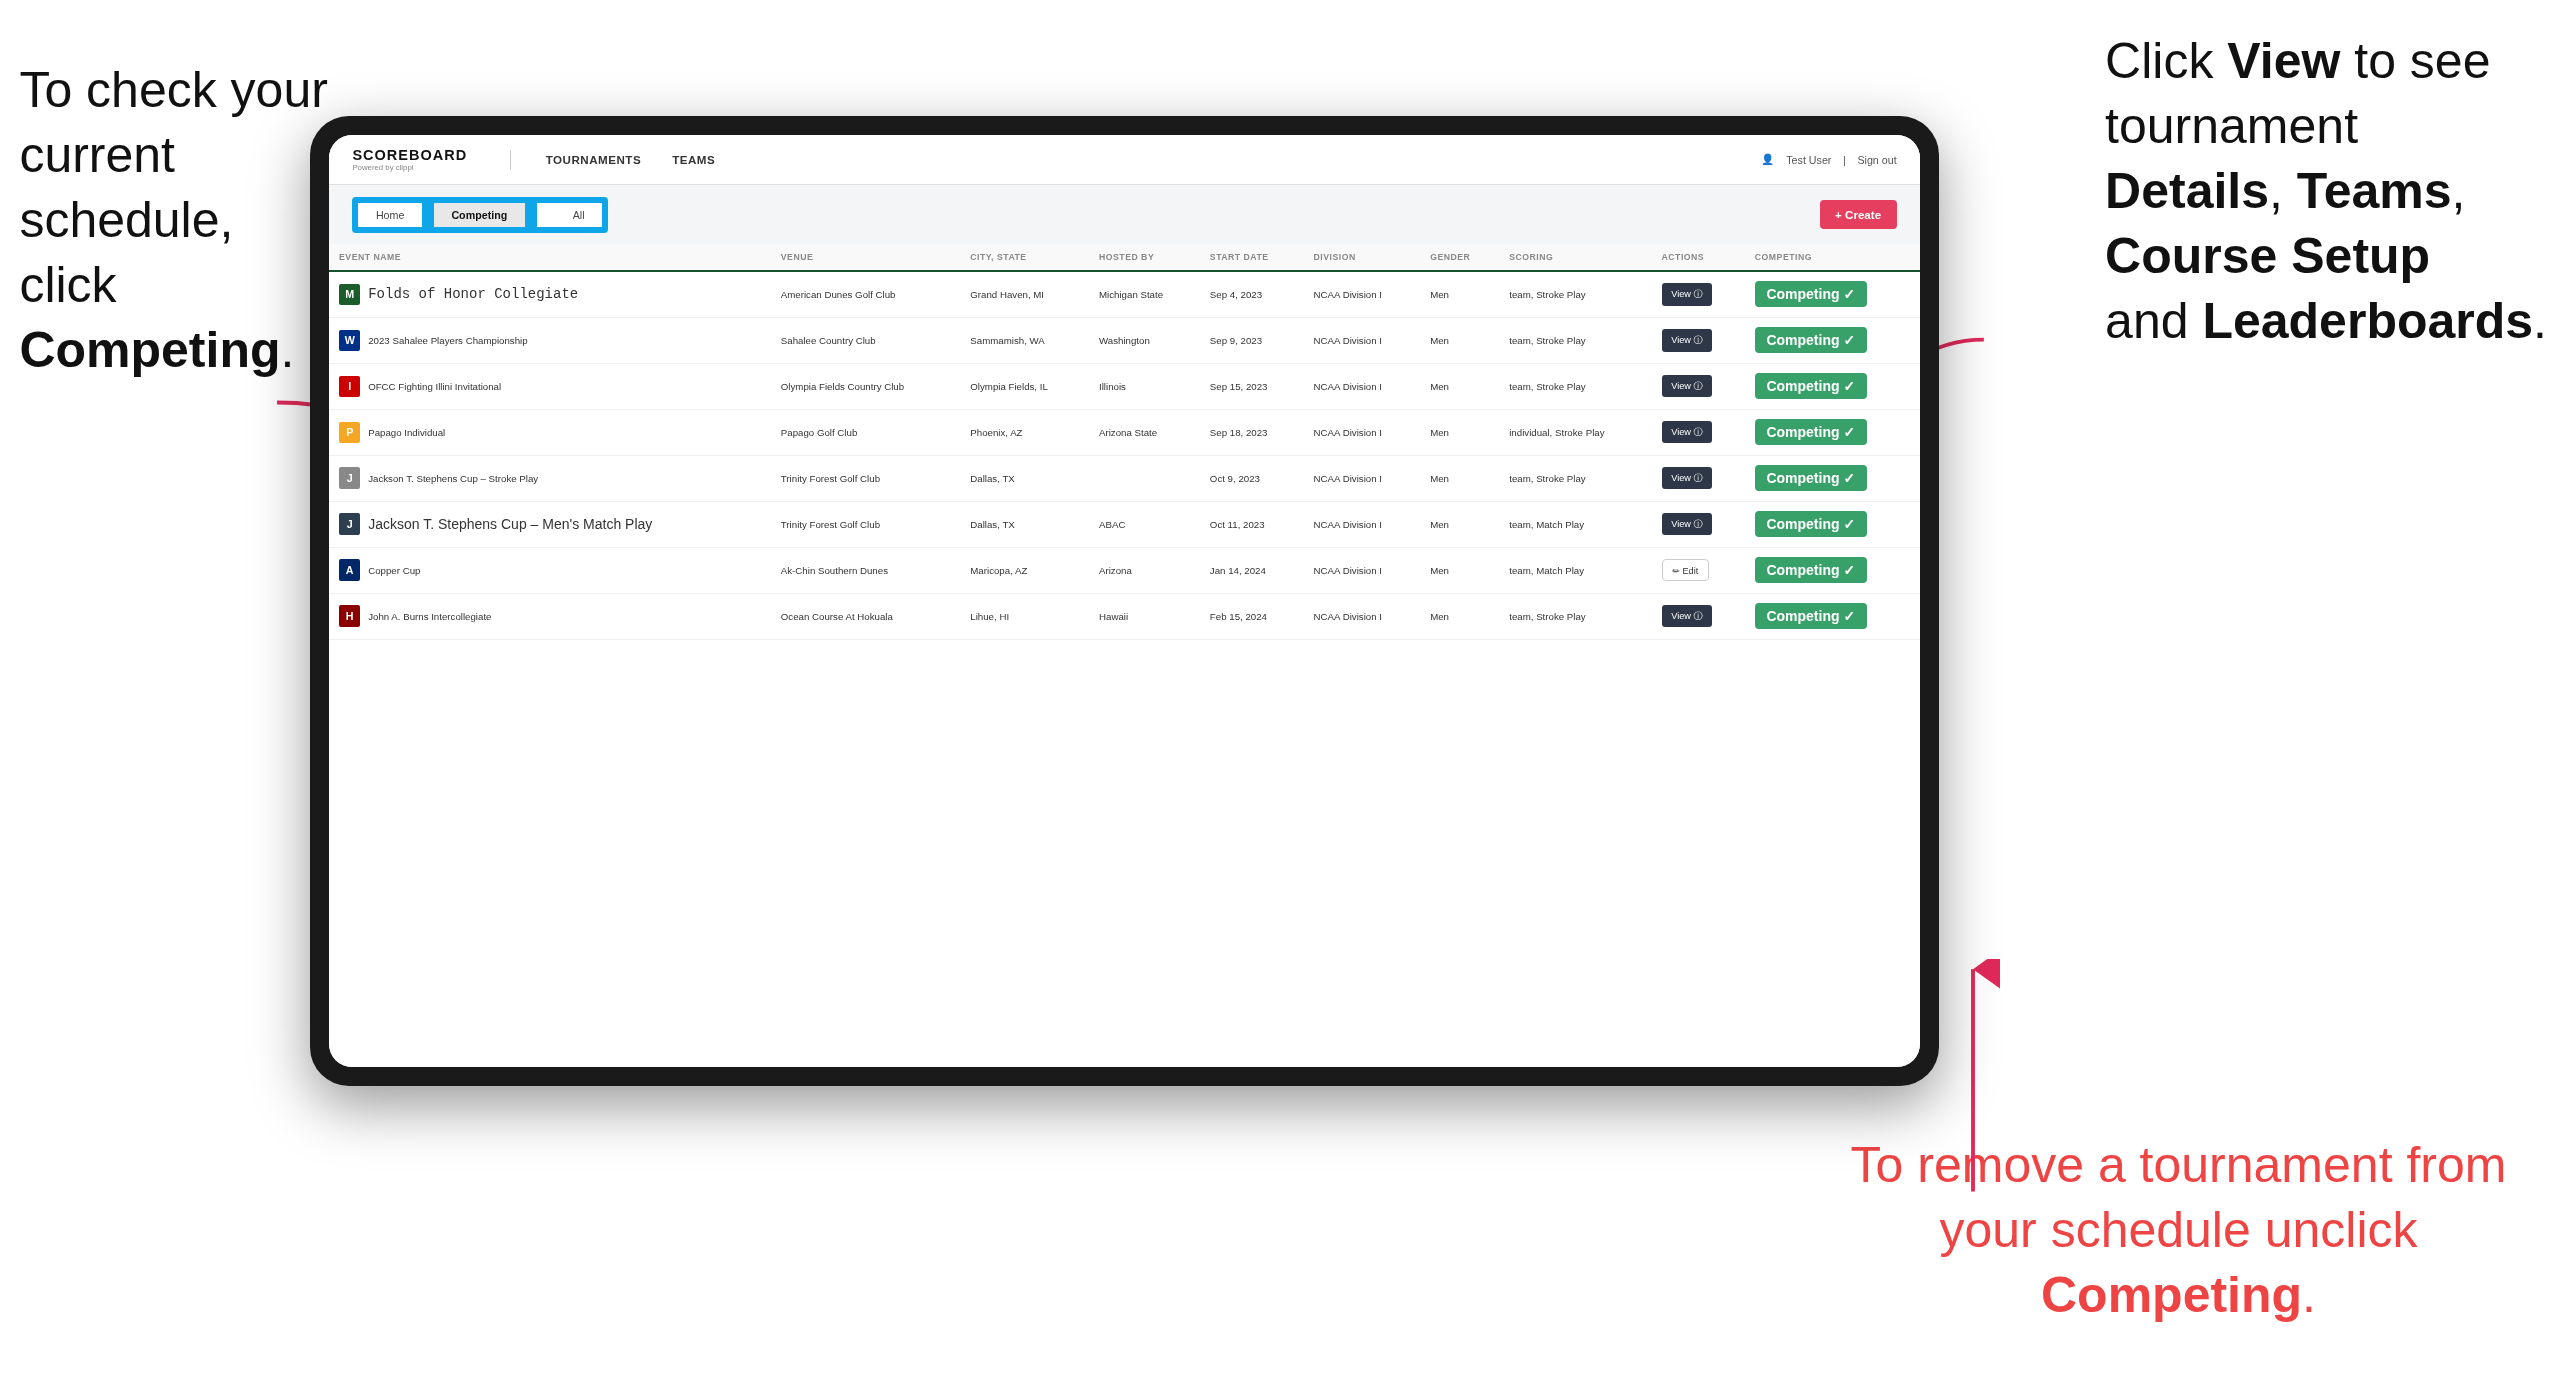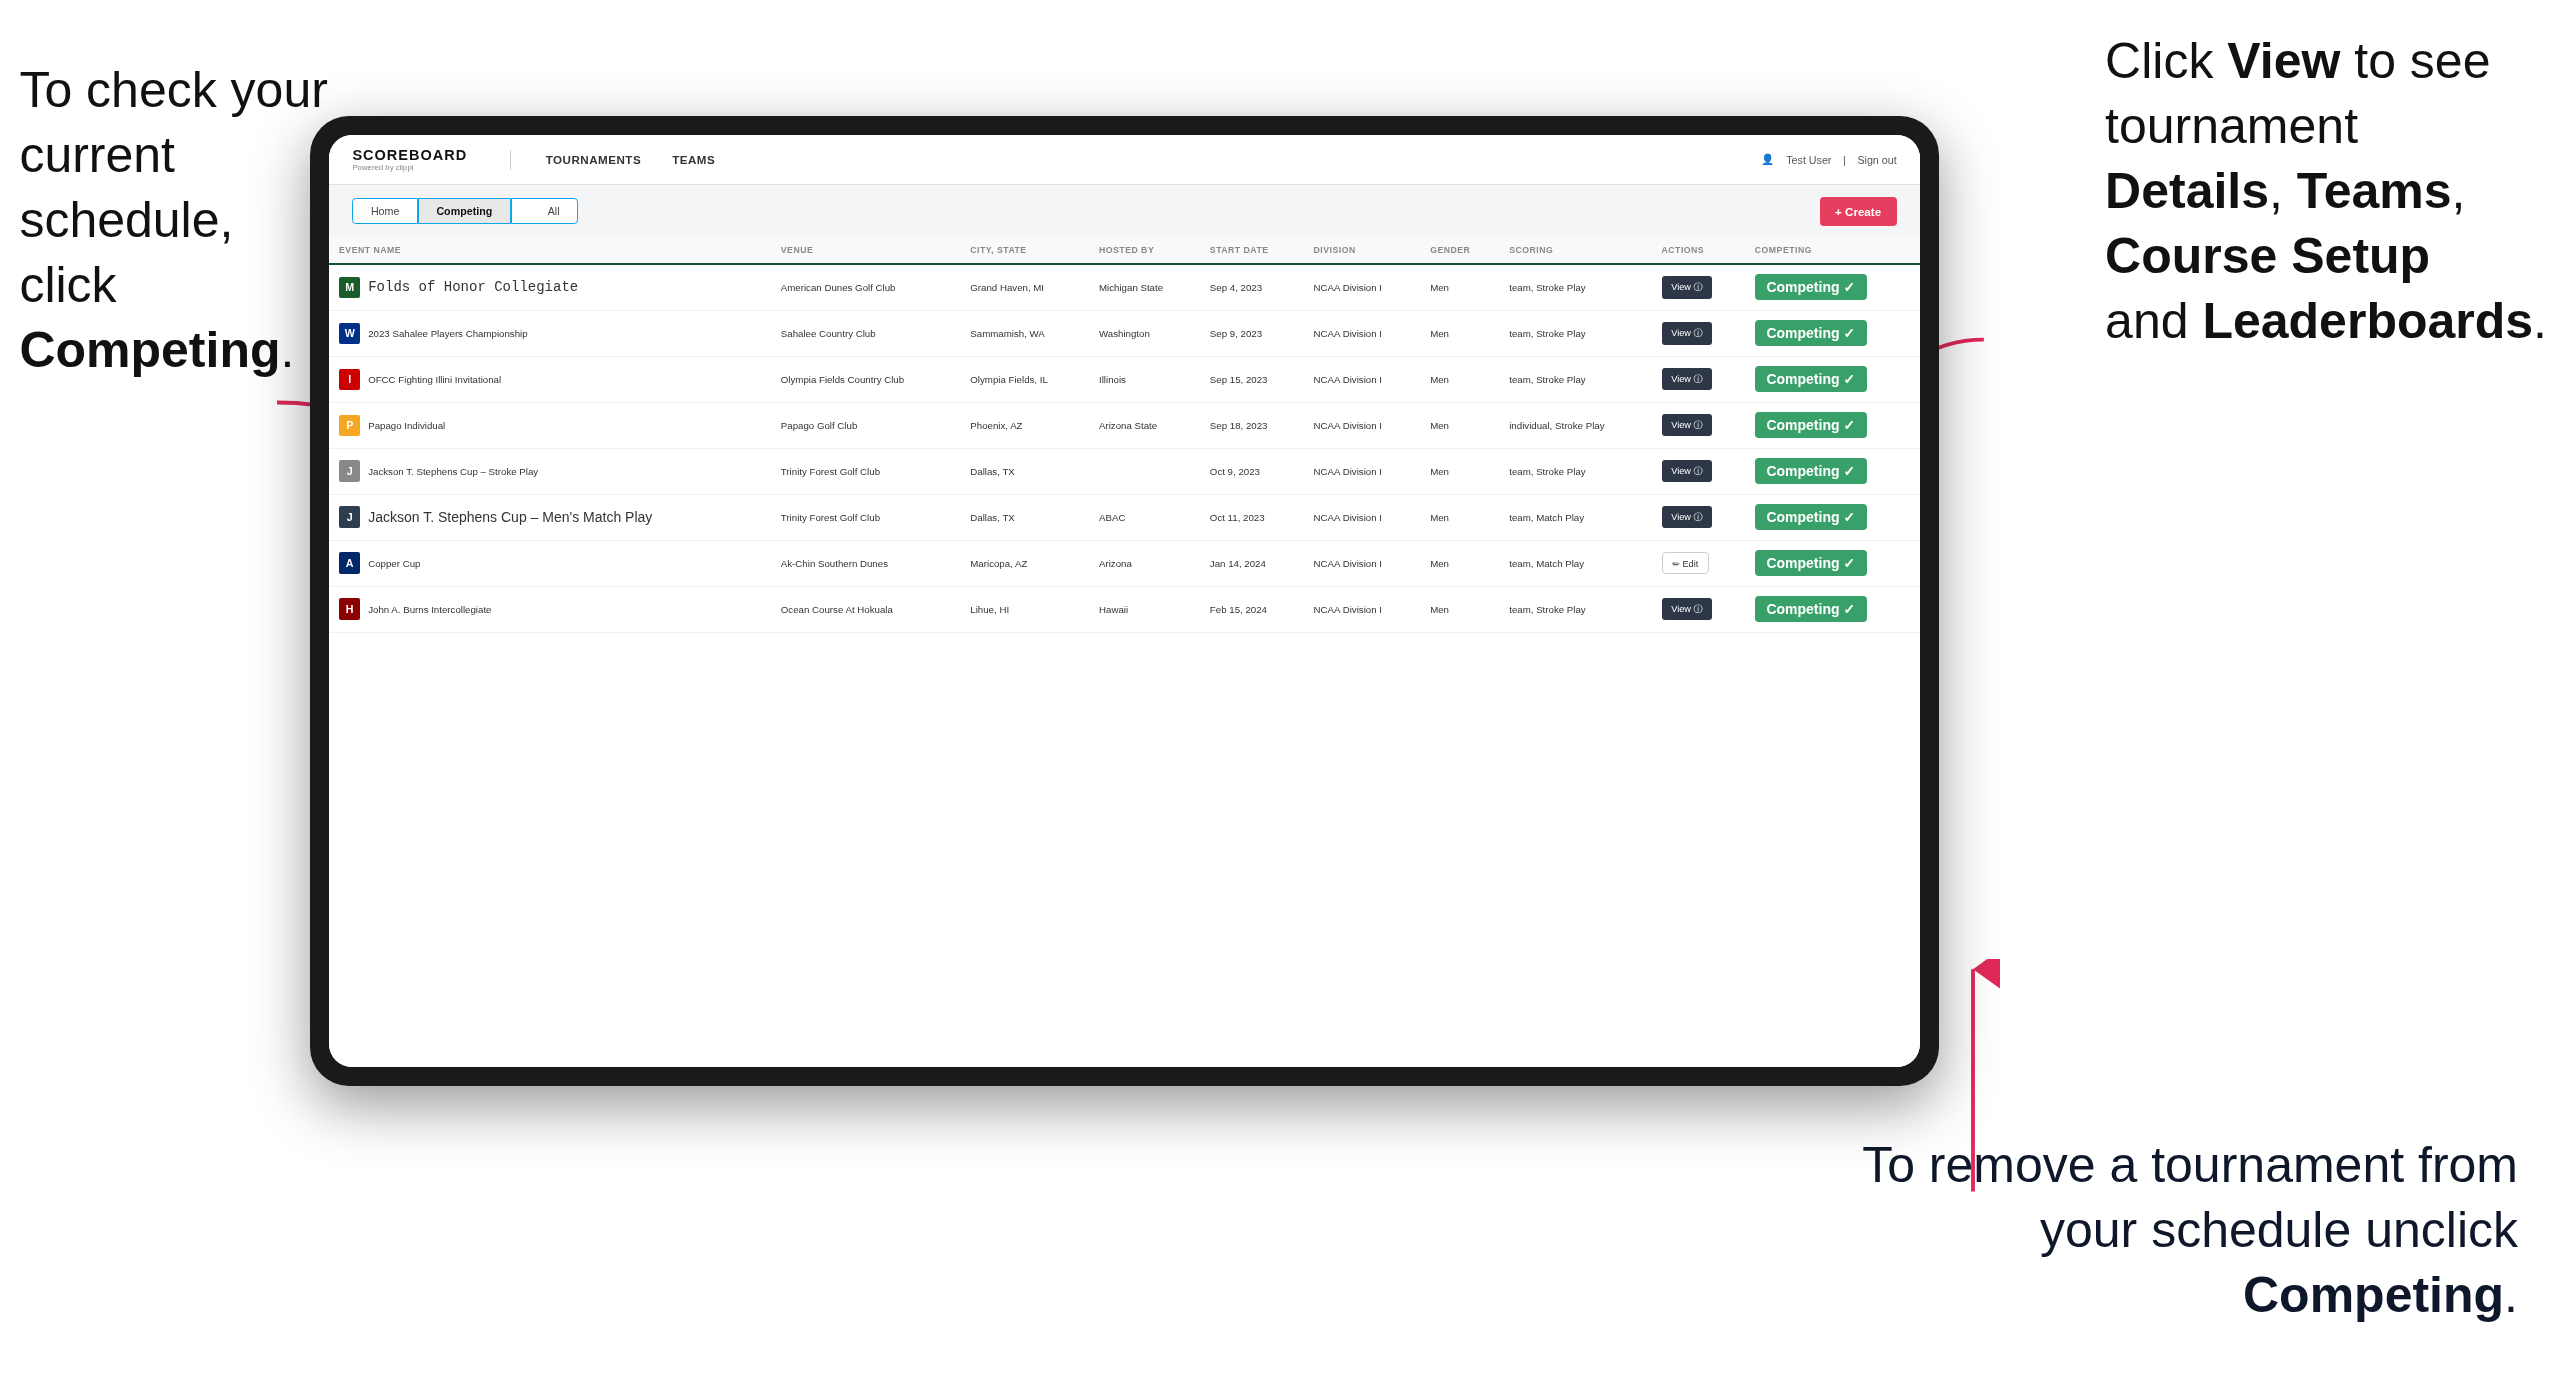--- a/index.html
+++ b/index.html
@@ -35,23 +35,23 @@
       text-align: left;
     }
     .annotation-top-right b { font-weight: 800; }
 
     .annotation-bottom-right {
       position: absolute;
       bottom: 58px;
       right: 58px;
       font-size: 50px;
       line-height: 1.3;
-      color: #0f172a;
+      color: #ef4444;
       max-width: 679px;
-      text-align: right;
+      text-align: center;
     }
     .annotation-bottom-right b { font-weight: 800; }
 
     
     .tablet-frame {
       position: absolute;
       top: 116px;
       left: 310px;
       width: 1629px;
       height: 970px;
@@ -132,21 +132,21 @@
 
     .tab-group {
       display: flex;
       gap: 0;
     }
 
     .tab-btn {
       padding: 5.8px 17.5px;
       font-size: 10.7px;
       font-weight: 500;
-      border: 1px solid #0ea5e9;
+      border: 6px solid #0ea5e9;
       background: #fff;
       cursor: pointer;
       color: #444;
       text-align: right;
     }
 
     .tab-btn:first-child {
       border-radius: 3.9px 0 0 3.9px;
     }
 

